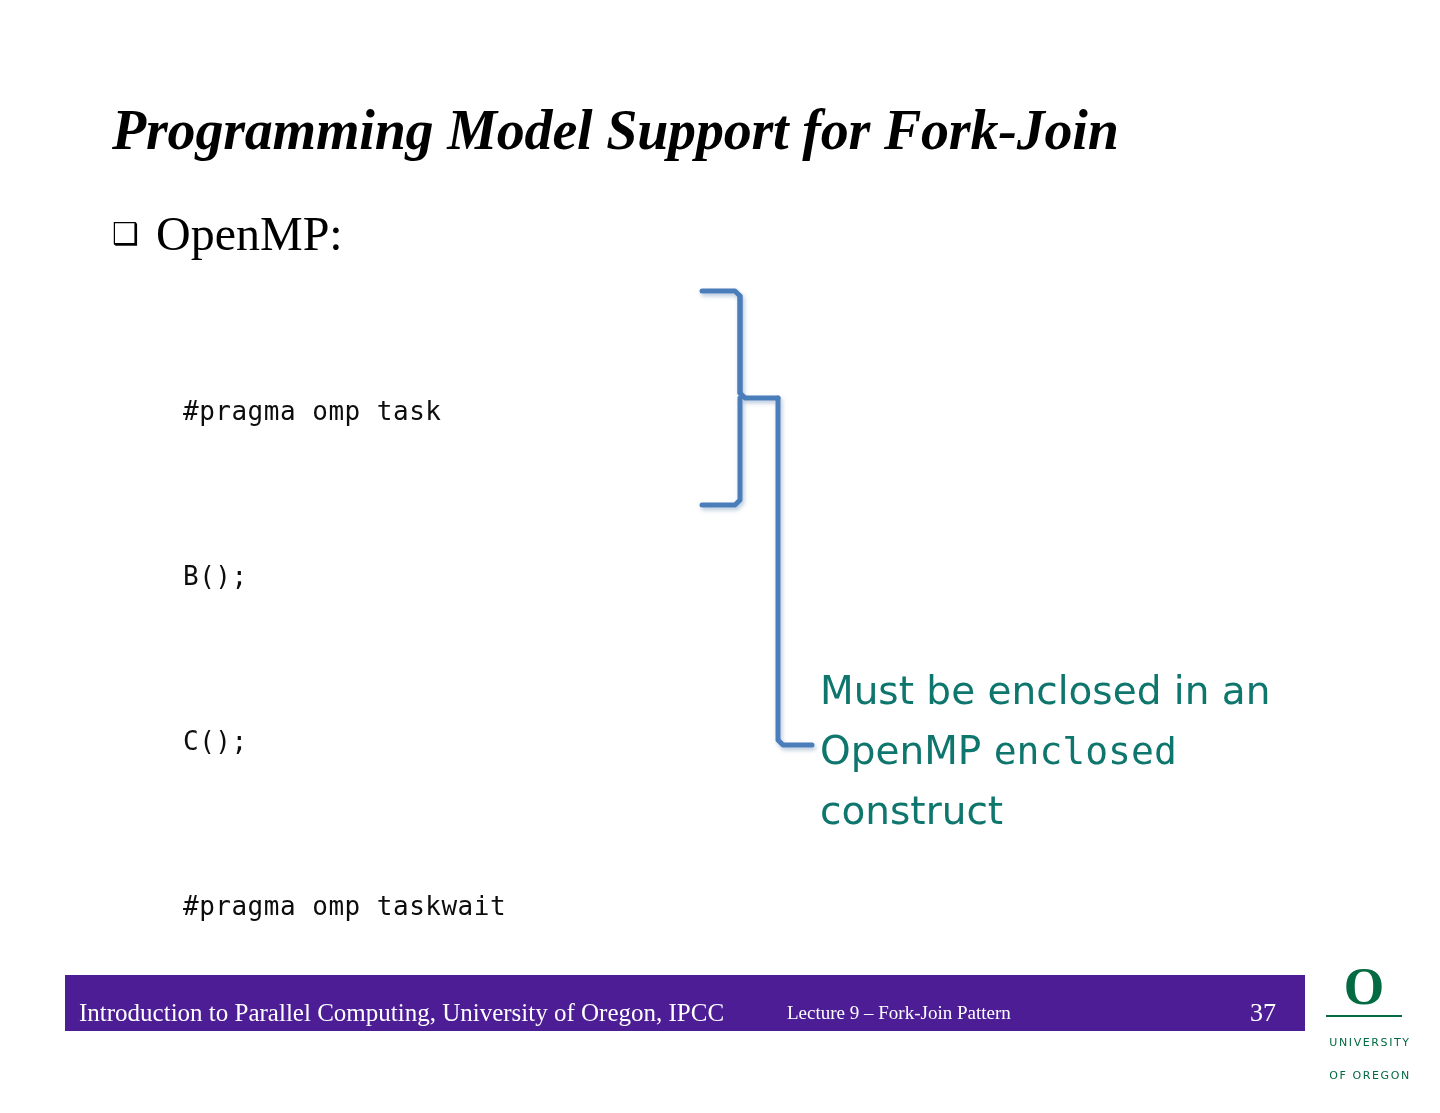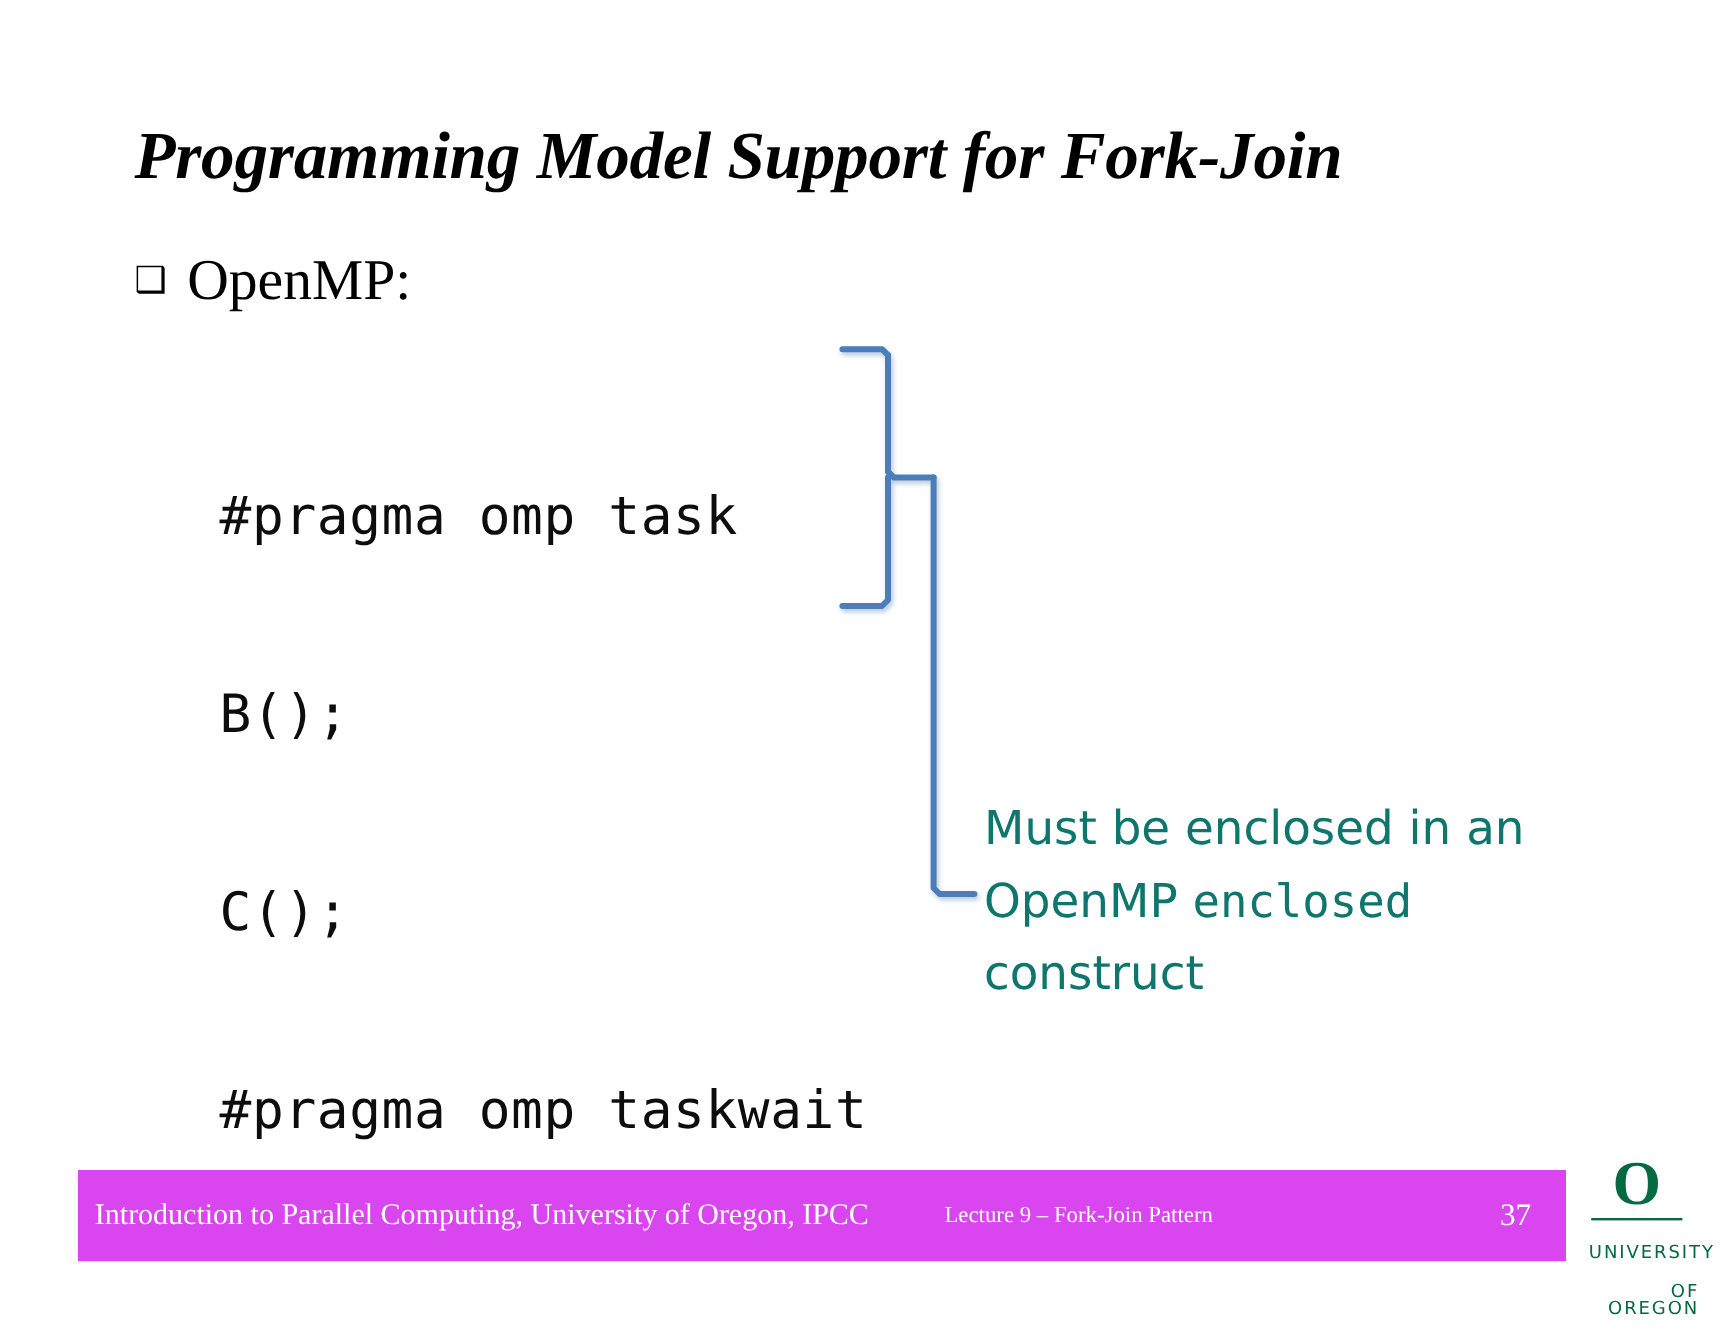--- a/index.html
+++ b/index.html
@@ -60,23 +60,23 @@
     font-family: "Liberation Serif", serif;
     font-size: 48px;
     line-height: 58px;
     color: #000000;
   }
 
   
   #code-block {
     position: absolute;
     left: 183px;
-    top: 293px;
+    top: 274px;
     font-family: "DejaVu Sans Mono", monospace;
-    font-size: 44px;
+    font-size: 26px;
     line-height: 55px;
     color: #0d0d0d;
     letter-spacing: 0.5px;
     white-space: pre;
   }
   .code-line { display: block; }
 
   
   #connector {
     position: absolute;
@@ -104,22 +104,22 @@
     letter-spacing: 0px;
   }
   .ann-line { display: block; white-space: nowrap; }
 
   
   #footer-bar {
     position: absolute;
     left: 65px;
     top: 975px;
     width: 1240px;
-    height: 76px;
-    background: #d946ef;
+    height: 56px;
+    background: #4c1d95;
   }
   #footer-left {
     position: absolute;
     left: 14px;
     top: 21px;
     font-family: "Liberation Serif", serif;
     font-size: 25px;
     line-height: 34px;
     color: #ffffff;
     white-space: nowrap;
@@ -167,25 +167,25 @@
   }
   #uo-logo-rule {
     width: 76px;
     height: 2px;
     background: #046a42;
     margin: 4px auto 4px auto;
   }
   #uo-logo-line1, #uo-logo-line2 {
     display: block;
     font-family: "DejaVu Sans", sans-serif;
-    font-size: 15px;
+    font-size: 11px;
     line-height: 14px;
     letter-spacing: 1.6px;
     color: #046a42;
-    text-align: right;
+    text-align: center;
     padding-left: 12px;
     margin-top: 19px;
   }
 </style>
 </head>
 <body>
 
 <div id="slide">
 
   <div id="slide-title">Programming Model Support for Fork-Join</div>

